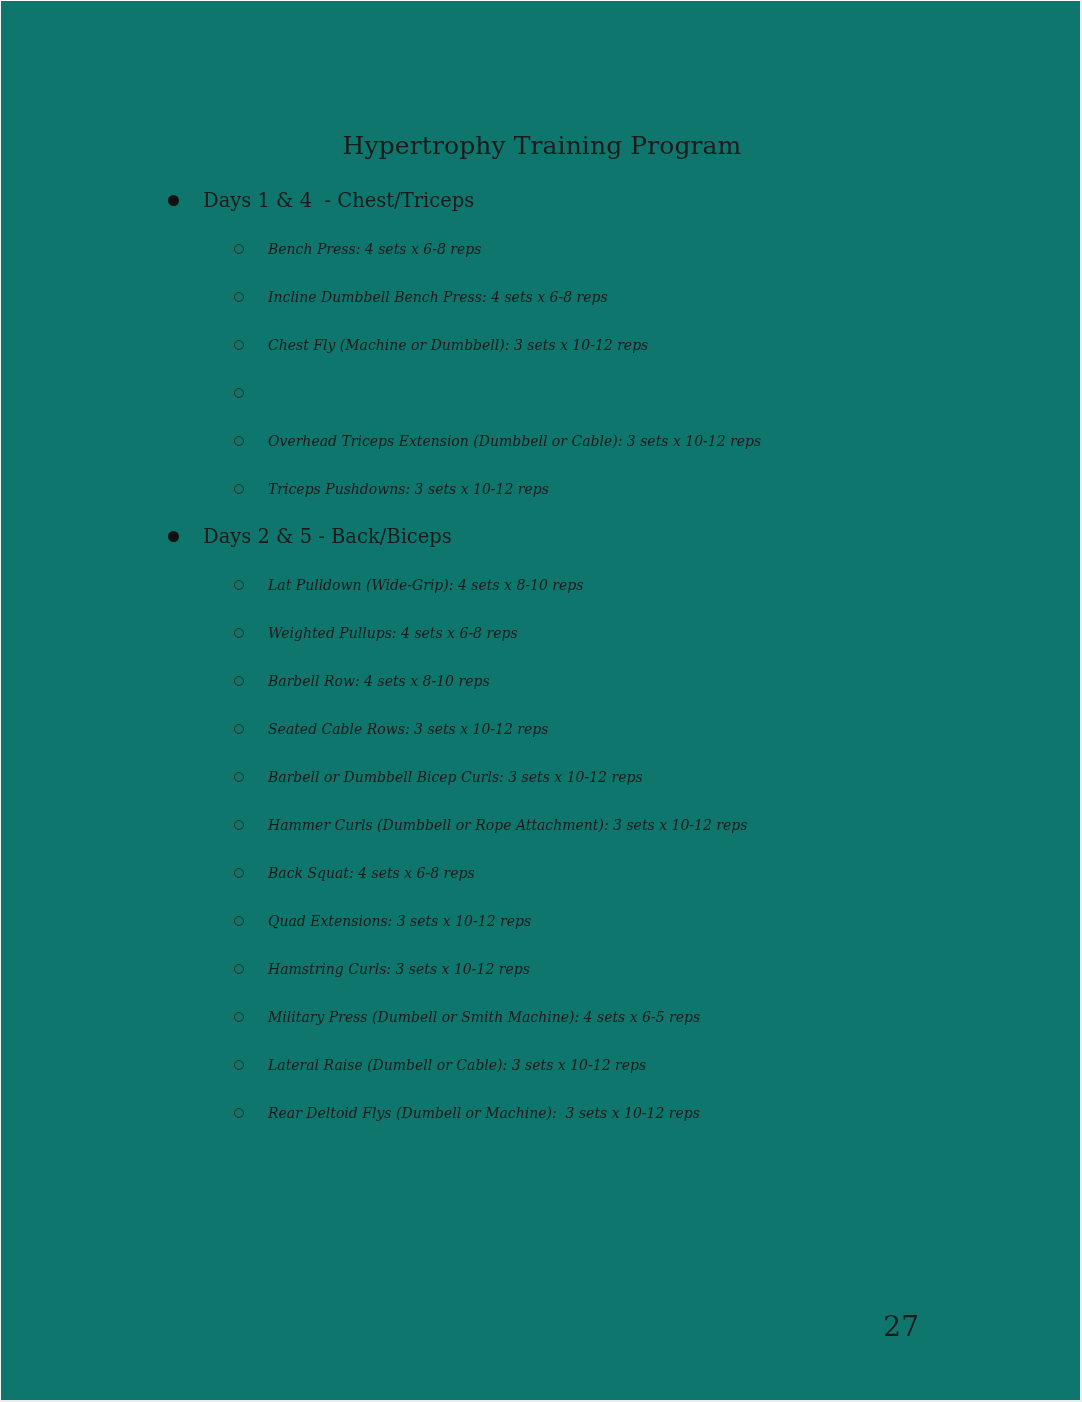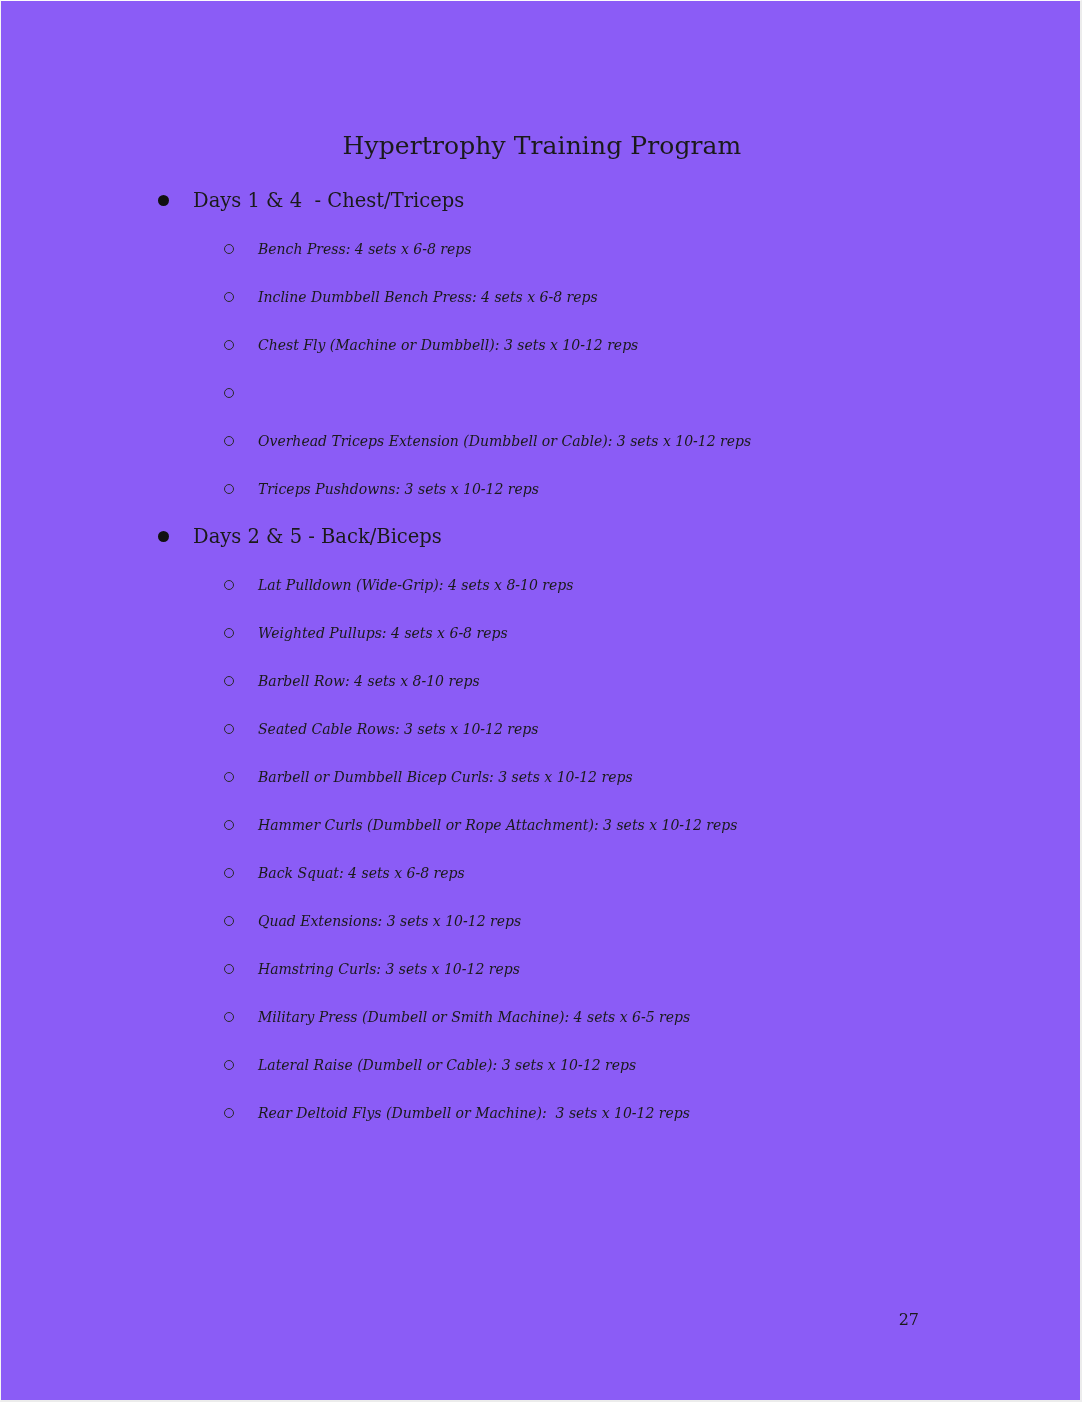--- a/index.html
+++ b/index.html
@@ -7,21 +7,21 @@
     padding: 0;
     background: #ffffff;
   }
   body {
     font-family: "DejaVu Serif", "Liberation Serif", serif;
   }
   .page {
     position: relative;
     width: 1082px;
     height: 1402px;
-    background: #8b5cf6;
+    background: #0f766e;
     box-sizing: border-box;
     border-right: 2px solid #ececec;
     border-bottom: 2px solid #ececec;
     border-left: 1px solid #f4f4f4;
     border-top: 1px solid #fbfbfb;
     overflow: hidden;
   }
   .doc-title {
     position: absolute;
     top: 130px;
@@ -29,21 +29,21 @@
     width: 1082px;
     text-align: center;
     font-size: 25px;
     line-height: 30px;
     color: #1a1a1a;
     letter-spacing: 0.1px;
   }
   .content {
     position: absolute;
     top: 186px;
-    left: 2px;
+    left: 12px;
     width: 996px;
   }
   .group {
     margin: 0;
   }
   .group-row {
     position: relative;
     height: 48px;
     line-height: 28px;
     padding-left: 190px;
@@ -82,21 +82,21 @@
     box-sizing: content-box;
   }
   .page-number {
     position: absolute;
     top: 1309px;
     left: 0;
     width: 1040px;
     box-sizing: border-box;
     padding-right: 122px;
     text-align: right;
-    font-size: 16px;
+    font-size: 28px;
     color: #1a1a1a;
   }
 </style>
 </head>
 <body>
 
 <div class="page">
 
   <div class="doc-title">Hypertrophy Training Program</div>
 

